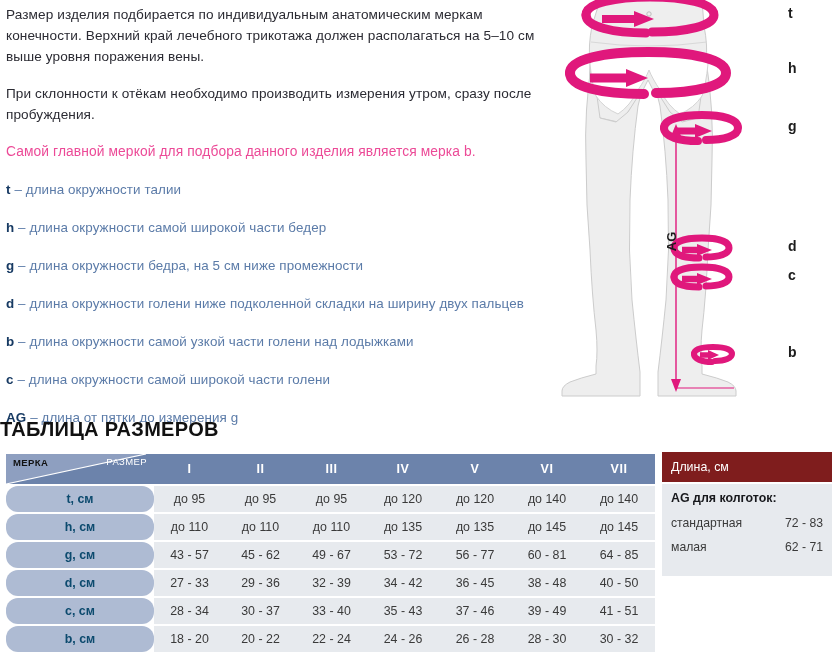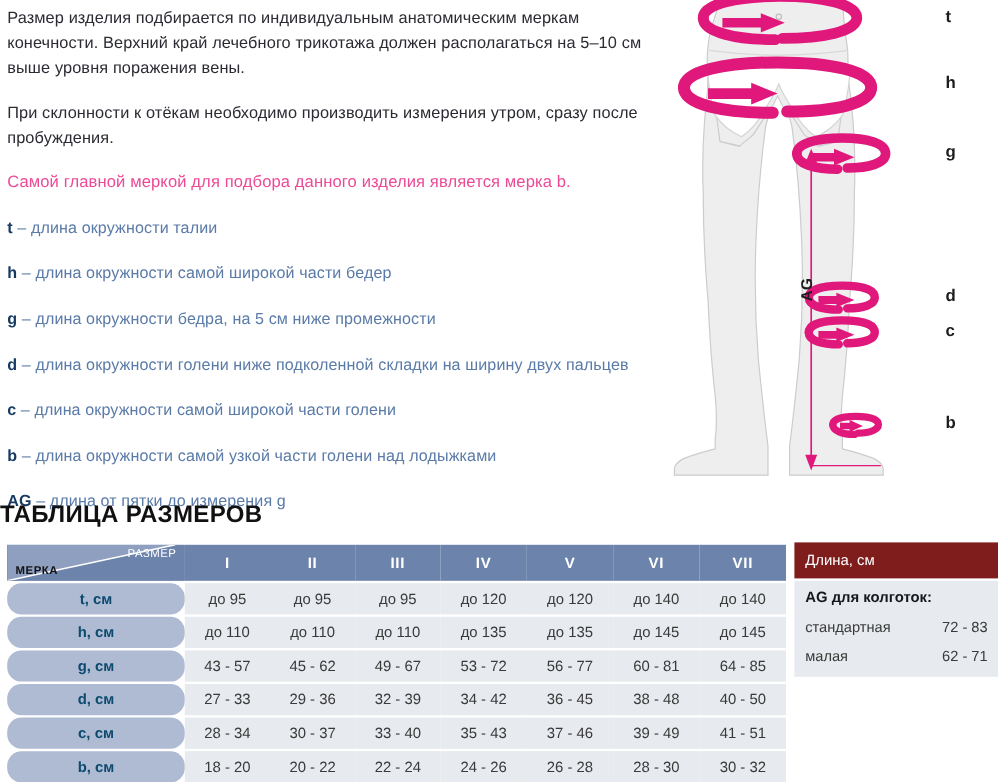--- a/index.html
+++ b/index.html
@@ -86,21 +86,21 @@
   .corner-cell .diag{
     position:absolute;left:0;top:0;width:148px;height:30px;
   }
   .corner-cell .lbl-size{
     position:absolute;right:7px;top:2px;
     font-size:9.5px;font-weight:normal;color:#ffffff;
     letter-spacing:0.4px;
     z-index:3;
   }
   .corner-cell .lbl-merka{
-    position:absolute;left:7px;bottom:3px;
+    position:absolute;left:7px;bottom:16px;
     font-size:9.5px;font-weight:bold;color:#111111;
     letter-spacing:0.4px;
     z-index:3;
   }
 
   th.sz{
     background:#6c83ab;
     color:#ffffff;
     font-size:12.5px;
     font-weight:bold;
@@ -139,21 +139,21 @@
     height:30px;
     line-height:30px;
     padding-left:9px;
     box-sizing:border-box;
     width:170px;
   }
   .len-body{
     background:#e7eaee;
     width:170px;
     margin-top:2px;
-    padding:7px 9px 8px 9px;
+    padding:7px 9px 20px 9px;
     box-sizing:border-box;
   }
   .len-title{
     font-size:12.4px;
     font-weight:bold;
     color:#17181c;
     margin-bottom:11px;
   }
   .len-row{
     display:flex;
@@ -192,28 +192,28 @@
         <span class="key">g</span>
         <span class="dash">–</span>
         <span>длина окружности бедра, на 5 см ниже промежности</span>
       </p>
       <p class="measure-line">
         <span class="key">d</span>
         <span class="dash">–</span>
         <span>длина окружности голени ниже подколенной складки на ширину двух пальцев</span>
       </p>
       <p class="measure-line">
+        <span class="key">b</span>
+        <span class="dash">–</span>
+        <span>длина окружности самой узкой части голени над лодыжками</span>
+      </p>
+      <p class="measure-line">
         <span class="key">c</span>
         <span class="dash">–</span>
         <span>длина окружности самой широкой части голени</span>
-      </p>
-      <p class="measure-line">
-        <span class="key">b</span>
-        <span class="dash">–</span>
-        <span>длина окружности самой узкой части голени над лодыжками</span>
       </p>
       <p class="measure-line">
         <span class="key">AG</span>
         <span class="dash">–</span>
         <span>длина от пятки до измерения g</span>
       </p>
     </div>
 
     <div class="diagram">
       <svg width="276" height="408" viewBox="0 0 276 408" xmlns="http://www.w3.org/2000/svg">

